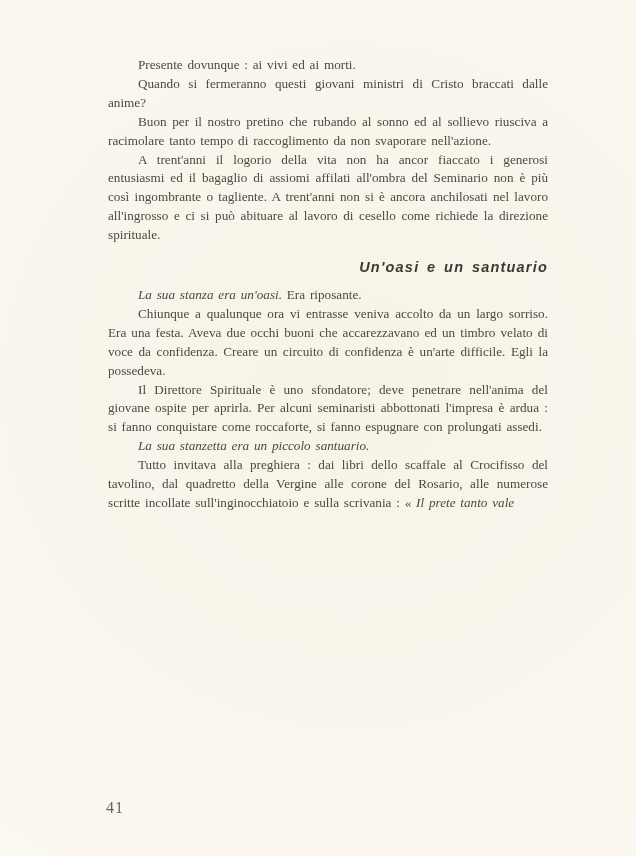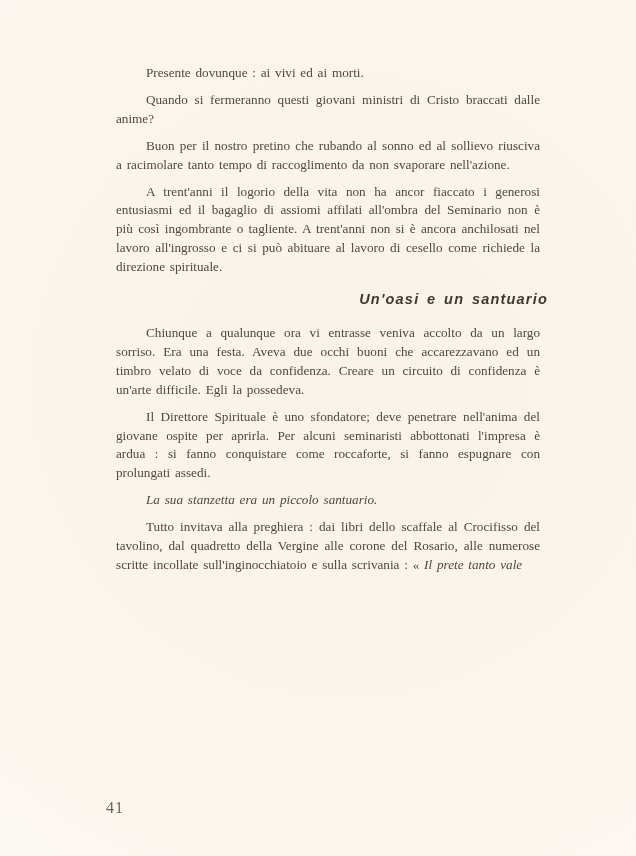--- a/index.html
+++ b/index.html
@@ -8,24 +8,24 @@
     position: relative; overflow: hidden;
     background: radial-gradient(ellipse 130% 95% at 55% 45%, #f8f3e8 0%, #fbf7ef 60%, #fdfcf9 100%);
     font-family: "Liberation Serif", "DejaVu Serif", serif;
   }
   .page { position: absolute; inset: 0; }
   .text-column {
     position: absolute; left: 108px; top: 56px; width: 440px;
     font-size: 13.2px; line-height: 18.9px;
     color: #4e4840; text-align: justify;
   }
-  .para { margin: 8px; text-indent: 30px; word-spacing: 1.5px; }
+  .para { margin: 0; text-indent: 30px; word-spacing: 1.5px; }
   .italic { font-style: italic; }
   .section-heading {
-    margin: 13px 0 15px; text-align: right;
+    margin: 13px 0 9px; text-align: right;
     font-family: "Liberation Sans", "DejaVu Sans", sans-serif;
     font-size: 14.5px; font-style: italic; font-weight: 700;
     letter-spacing: 1.2px; word-spacing: 2.5px; color: #3e3932;
   }
   .page-number {
     position: absolute; left: 106px; top: 799px;
     font-size: 16px; color: #6b6459; letter-spacing: 1px;
   }
 </style>
 </head>
@@ -33,20 +33,24 @@
 
 <div class="page">
   <main class="text-column">
     <p class="para">Presente dovunque : ai vivi ed ai morti.</p>
     <p class="para">Quando si fermeranno questi giovani ministri di Cristo braccati dalle anime?</p>
     <p class="para">Buon per il nostro pretino che rubando al sonno ed al sollievo riusciva a racimolare tanto tempo di raccoglimento da non svaporare nell'azione.</p>
     <p class="para">A trent'anni il logorio della vita non ha ancor fiaccato i generosi entusiasmi ed il bagaglio di assiomi affilati all'ombra del Seminario non è più così ingombrante o tagliente. A trent'anni non si è ancora anchilosati nel lavoro all'ingrosso e ci si può abituare al lavoro di cesello come richiede la direzione spirituale.</p>
 
     <h2 class="section-heading">Un'oasi e un santuario</h2>
 
+    <p class="para">
+      <span class="italic">La sua stanza era un'oasi.</span>
+      <span>Era riposante.</span>
+    </p>
     <p class="para">Chiunque a qualunque ora vi entrasse veniva accolto da un largo sorriso. Era una festa. Aveva due occhi buoni che accarezzavano ed un timbro velato di voce da confidenza. Creare un circuito di confidenza è un'arte difficile. Egli la possedeva.</p>
     <p class="para">Il Direttore Spirituale è uno sfondatore; deve penetrare nell'anima del giovane ospite per aprirla. Per alcuni seminaristi abbottonati l'impresa è ardua : si fanno conquistare come roccaforte, si fanno espugnare con prolungati assedi.</p>
     <p class="para italic">La sua stanzetta era un piccolo santuario.</p>
     <p class="para">
       <span>Tutto invitava alla preghiera : dai libri dello scaffale al Crocifisso del tavolino, dal quadretto della Vergine alle corone del Rosario, alle numerose scritte incollate sull'inginocchiatoio e sulla scrivania : «</span>
       <span class="italic">Il prete tanto vale</span>
     </p>
   </main>
 
   <div class="page-number">41</div>

